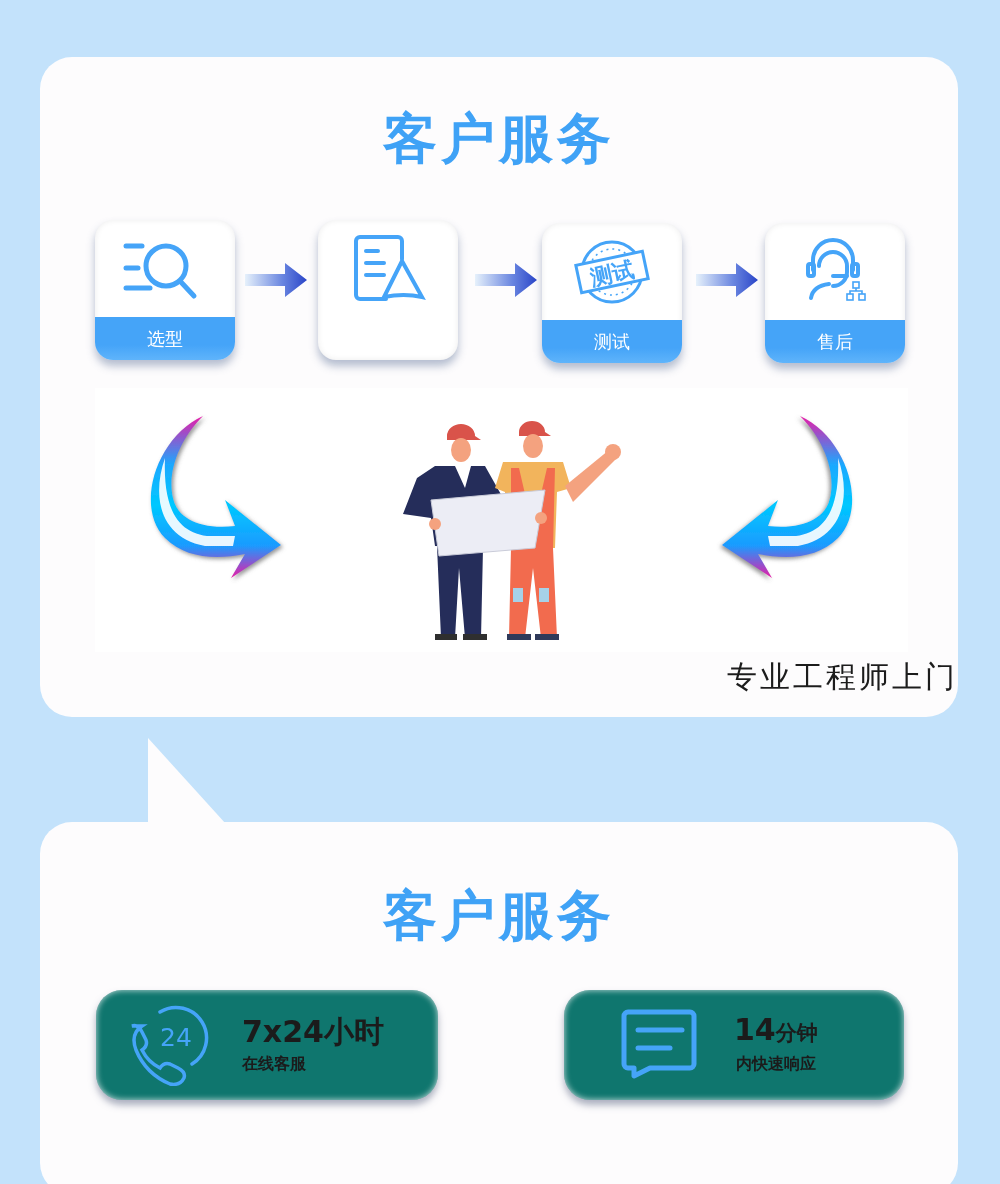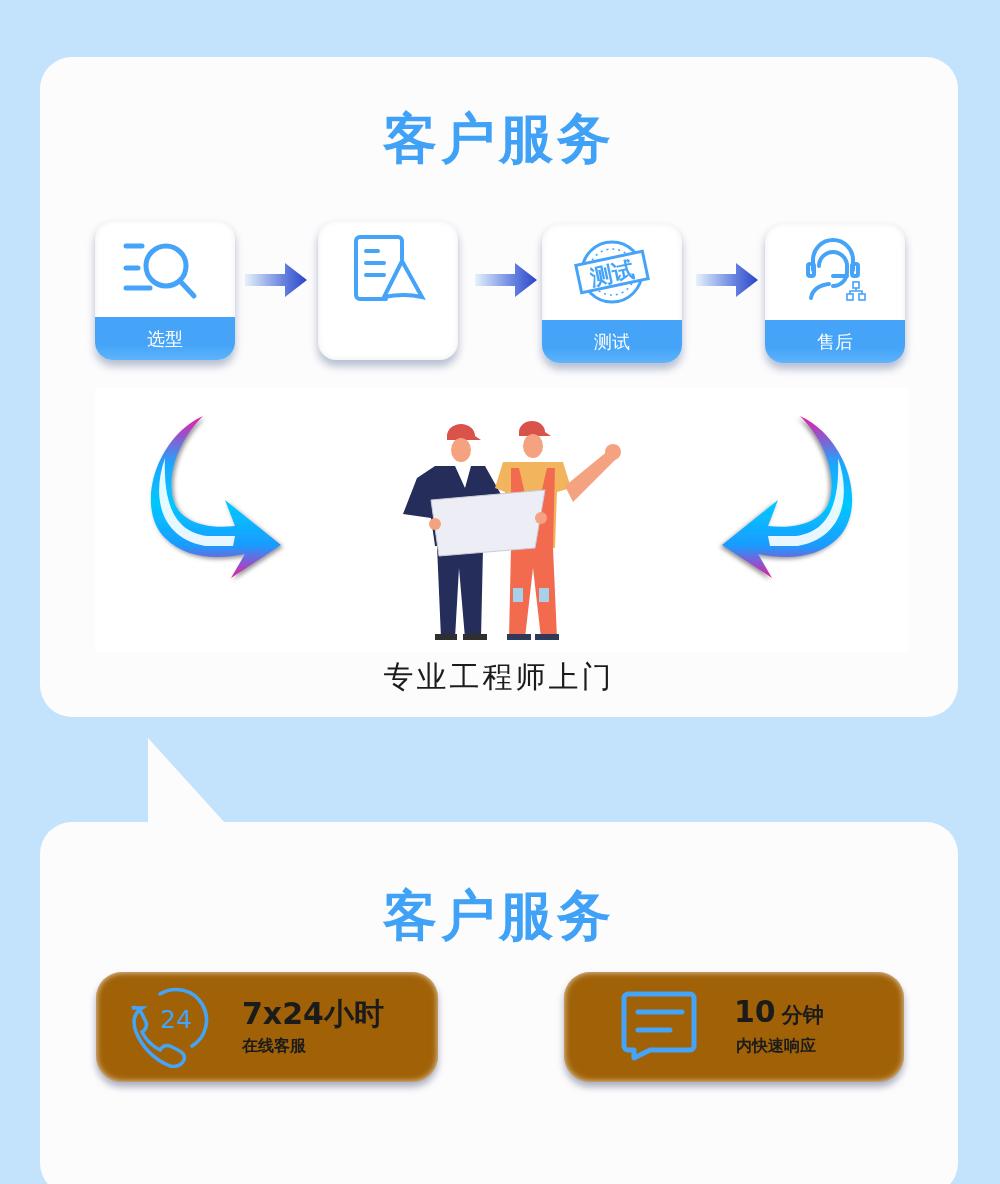--- a/index.html
+++ b/index.html
@@ -16,30 +16,30 @@
 
   .step { position: absolute; width: 140px; height: 140px; border-radius: 18px; background: #fff;
     box-shadow: 0 6px 8px rgba(90,110,150,0.45), inset 0 0 6px rgba(0,0,0,0.08); overflow: hidden; }
   .step .icon { position: absolute; left: 0; top: 0; width: 140px; height: 97px; display:flex; align-items:center; justify-content:center; }
   .step .band { position: absolute; left: 0; bottom: 0; width: 140px; height: 43px;
     background: linear-gradient(#45a4f8 0%, #45a4f8 65%, #5fb4fb 100%); color: #fff; font-size: 18px;
     display: flex; align-items: center; justify-content: center; }
   .arrow { position: absolute; width: 62px; height: 34px; }
 
   .illus { position: absolute; left: 55px; top: 331px; width: 813px; height: 264px; background: #ffffff; }
-  .caption { position: absolute; left: 0; width: 100%; top: 600px; text-align: center; font-size: 30px; color: #1c1c1c; letter-spacing: 3px; }
-
-  .svc { position: absolute; top: 150px; height: 110px; border-radius: 26px; background: #a16207;
+  .caption { position: absolute; left: 0; width: 100%; top: 600px; text-align: right; font-size: 30px; color: #1c1c1c; letter-spacing: 3px; }
+
+  .svc { position: absolute; top: 168px; height: 110px; border-radius: 26px; background: #0f766e;
     box-shadow: 0 5px 7px rgba(90,100,130,0.5), inset 0 0 6px rgba(255,255,255,0.8); }
   #svc-1 { left: 56px; width: 342px; }
   #svc-2 { left: 524px; width: 340px; }
   .svc .s-icon { position: absolute; }
   .svc .big { position: absolute; font-size: 30px; font-weight: bold; color: #1b1b1b; }
   .svc .small { position: absolute; font-size: 16px; color: #1b1b1b; font-weight: bold; }
-  .svc .unit { font-size: 21px; margin-left: 6px; }
+  .svc .unit { font-size: 21px; }
 </style>
 </head>
 <body>
 
 <svg class="tail-svg" width="84" height="90" viewBox="0 0 84 90">
   <polygon points="2,2 2,88 80,88" fill="#fdfcfd"></polygon>
 </svg>
 
 <div class="card" id="card-process">
   <div class="section-title" id="process-title">客户服务</div>
@@ -202,16 +202,16 @@
   </div>
 
   <div class="svc" id="svc-2">
     <svg class="s-icon" style="left:56px; top:16px;" width="80" height="80" viewBox="0 0 80 80">
       <g stroke="#45a4f8" stroke-width="5" fill="none" stroke-linecap="round" stroke-linejoin="round">
         <path d="M8,6 H70 a4,4 0 0 1 4,4 V58 a4,4 0 0 1 -4,4 H30 L14,70 V62 H8 a4,4 0 0 1 -4,-4 V10 a4,4 0 0 1 4,-4 z"></path>
         <line x1="18" y1="24" x2="62" y2="24"></line>
         <line x1="18" y1="42" x2="50" y2="42"></line>
       </g>
     </svg>
-    <div class="big" style="left:170px; top:22px;"><span>10</span><span class="unit">分钟</span></div>
+    <div class="big" style="left:170px; top:22px;"><span>14</span><span class="unit">分钟</span></div>
     <div class="small" style="left:172px; top:64px;">内快速响应</div>
   </div>
 </div>
 
 </body></html>

